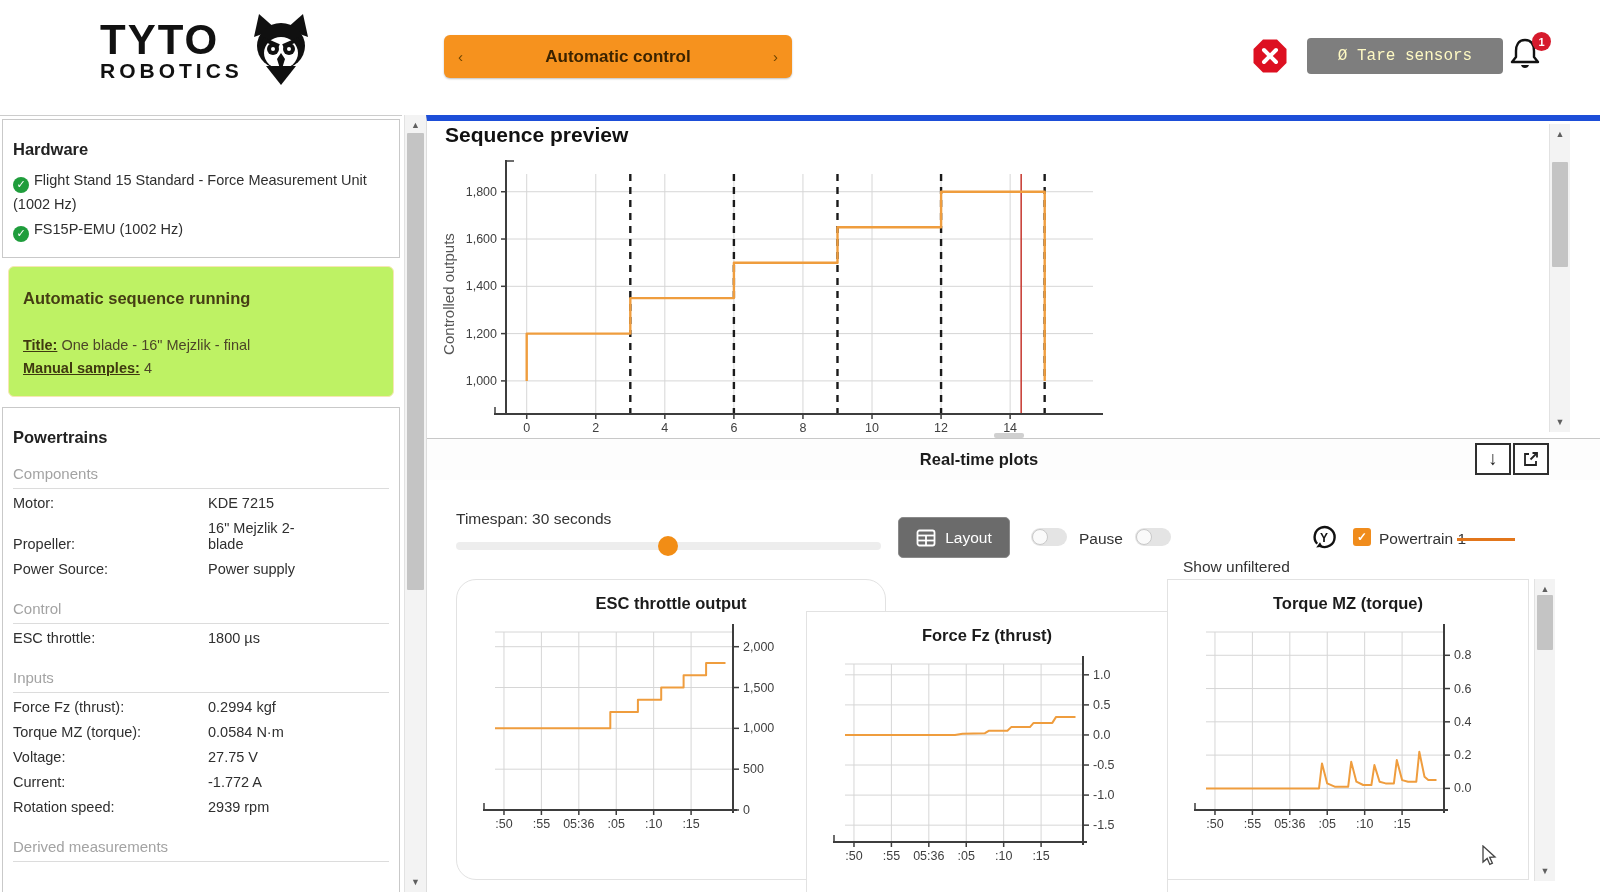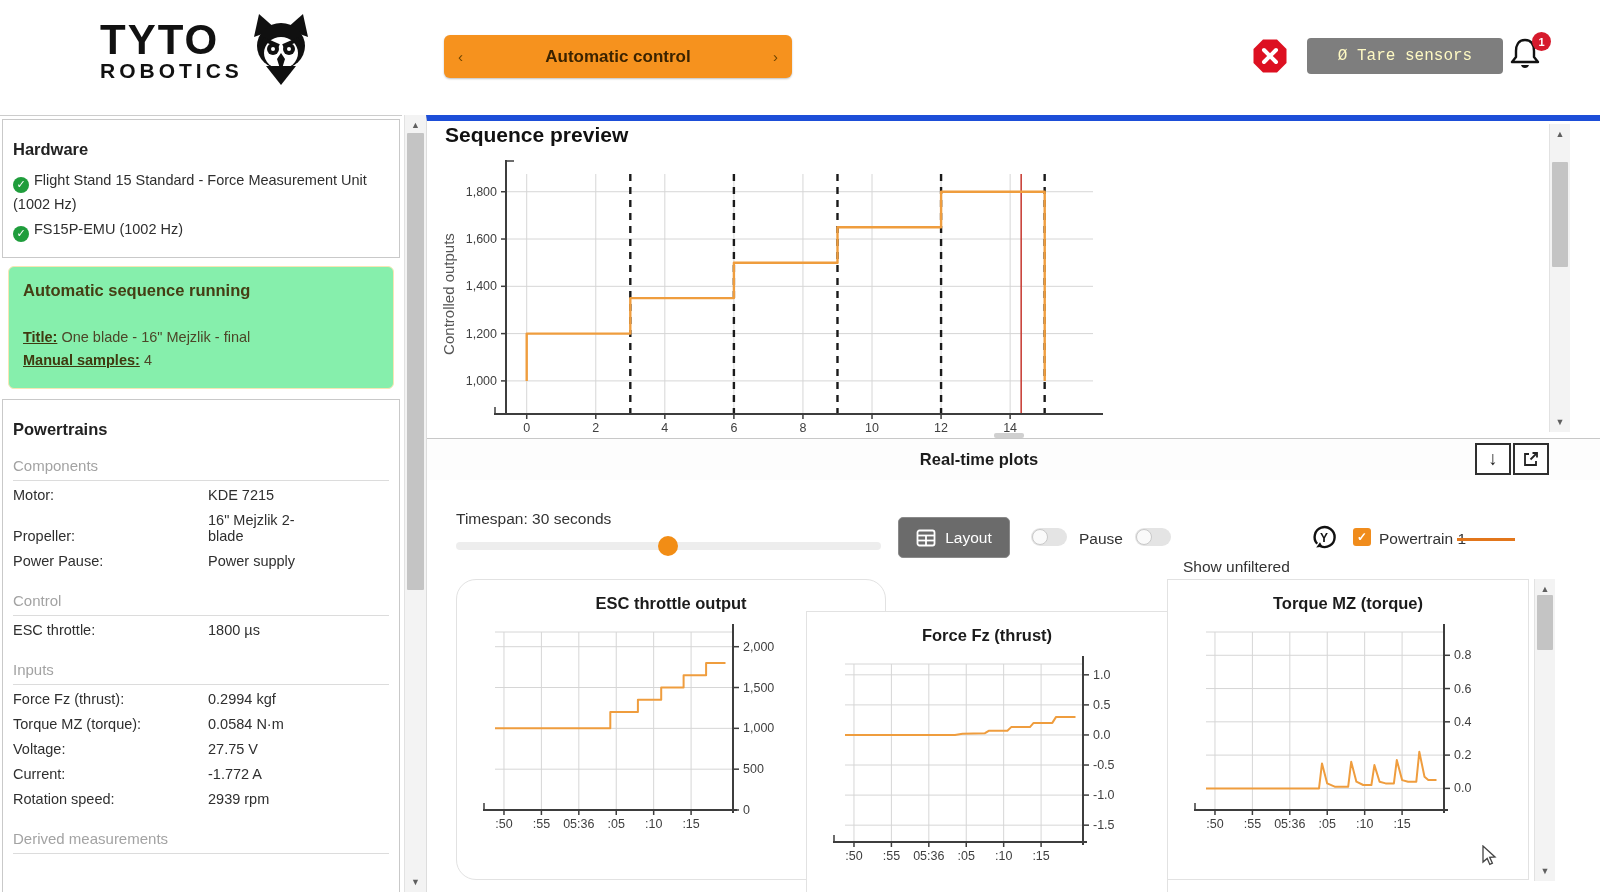--- a/index.html
+++ b/index.html
@@ -30,21 +30,21 @@
   #bell-badge{position:absolute;left:24px;top:0px;width:19px;height:19px;border-radius:50%;
     background:#d61a2c;color:#fff;font-size:11px;font-weight:bold;display:flex;align-items:center;justify-content:center;}
 
   
   #sidebar{position:absolute;left:0;top:115px;width:402px;height:777px;border-top:1px solid #ccc;overflow:hidden;}
   .card{margin:3px 2px 8px 2px;border:1px solid #c9c9c9;background:#fff;padding:16px 10px 12px 10px;}
   .card h3{font-size:16.5px;margin:4px 0 10px 0;color:#222;}
   .hw-item{font-size:14.5px;line-height:1.55;margin:3px 0;color:#2f2f2f;}
   .chk{display:inline-flex;width:16px;height:16px;border-radius:50%;background:#1f9d3c;color:#fff;
     font-size:11px;align-items:center;justify-content:center;vertical-align:-3px;margin-right:5px;}
-  #seq-card{margin:6px 8px 10px 8px;background:#86efac;border:1px solid #f7e6b4;border-radius:6px;padding:14px 14px 16px 14px;}
+  #seq-card{margin:6px 8px 10px 8px;background:#bef264;border:1px solid #f7e6b4;border-radius:6px;padding:22px 14px 16px 14px;}
   #seq-card .seq-title{font-size:16.5px;font-weight:bold;color:#453e14;margin-bottom:9px;}
   #seq-card .elapsed{display:flex;align-items:center;gap:6px;font-size:14.5px;color:#7d7866;}
   #seq-card .meta{margin-top:26px;font-size:14.5px;color:#4c4628;line-height:1.6;}
   #seq-card .meta b{color:#3f3910;text-decoration:underline;}
   #pw-card{margin-top:10px;padding-bottom:40px;}
   .subhead{color:#a3a3a3;font-size:15px;margin:18px 0 2px 0;border-bottom:1px solid #dcdcdc;padding-bottom:6px;}
   .prow{display:flex;padding:4.5px 0;font-size:14.5px;align-items:flex-end;}
   .plabel{width:195px;color:#2f2f2f;}
   .pval{width:120px;color:#2f2f2f;}
 
@@ -180,21 +180,21 @@
           <div class="subhead">Components</div>
           <div class="prow">
             <div class="plabel">Motor:</div>
             <div class="pval">KDE 7215</div>
           </div>
           <div class="prow">
             <div class="plabel">Propeller:</div>
             <div class="pval">16" Mejzlik 2-blade</div>
           </div>
           <div class="prow">
-            <div class="plabel">Power Pause:</div>
+            <div class="plabel">Power Source:</div>
             <div class="pval">Power supply</div>
           </div>
           <div class="subhead">Control</div>
           <div class="prow">
             <div class="plabel">ESC throttle:</div>
             <div class="pval">1800 µs</div>
           </div>
           <div class="subhead">Inputs</div>
           <div class="prow">
             <div class="plabel">Force Fz (thrust):</div>

